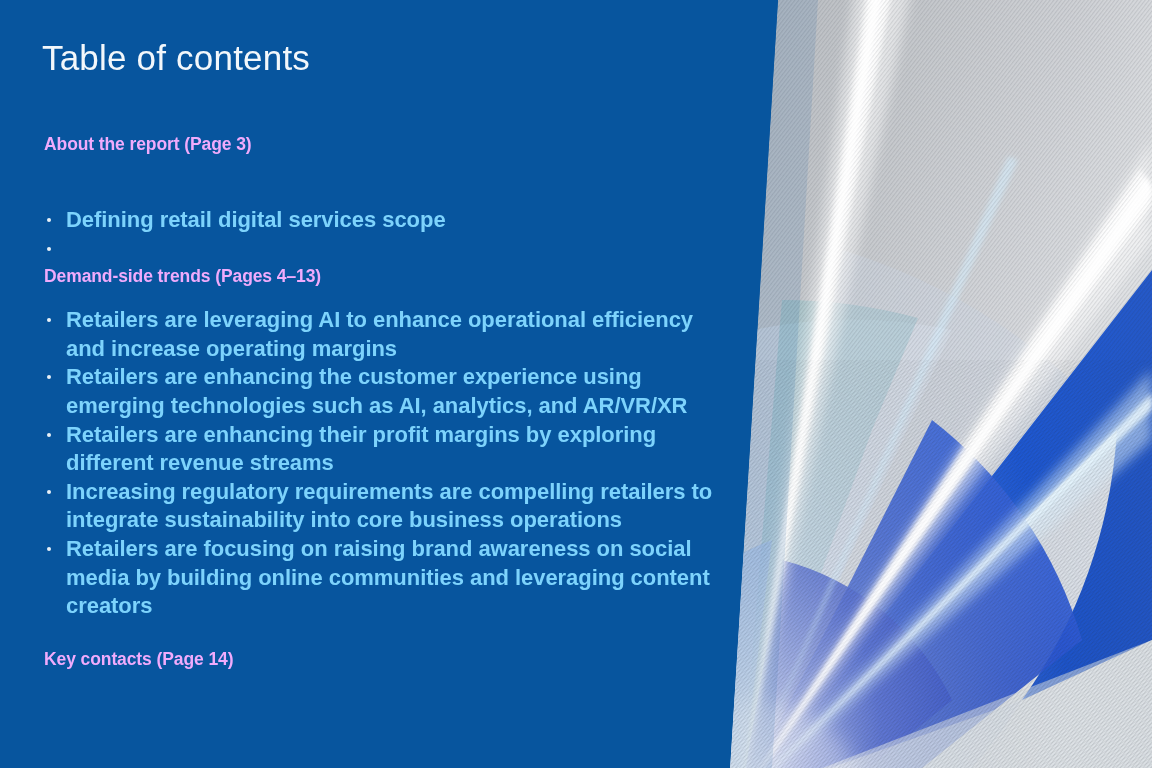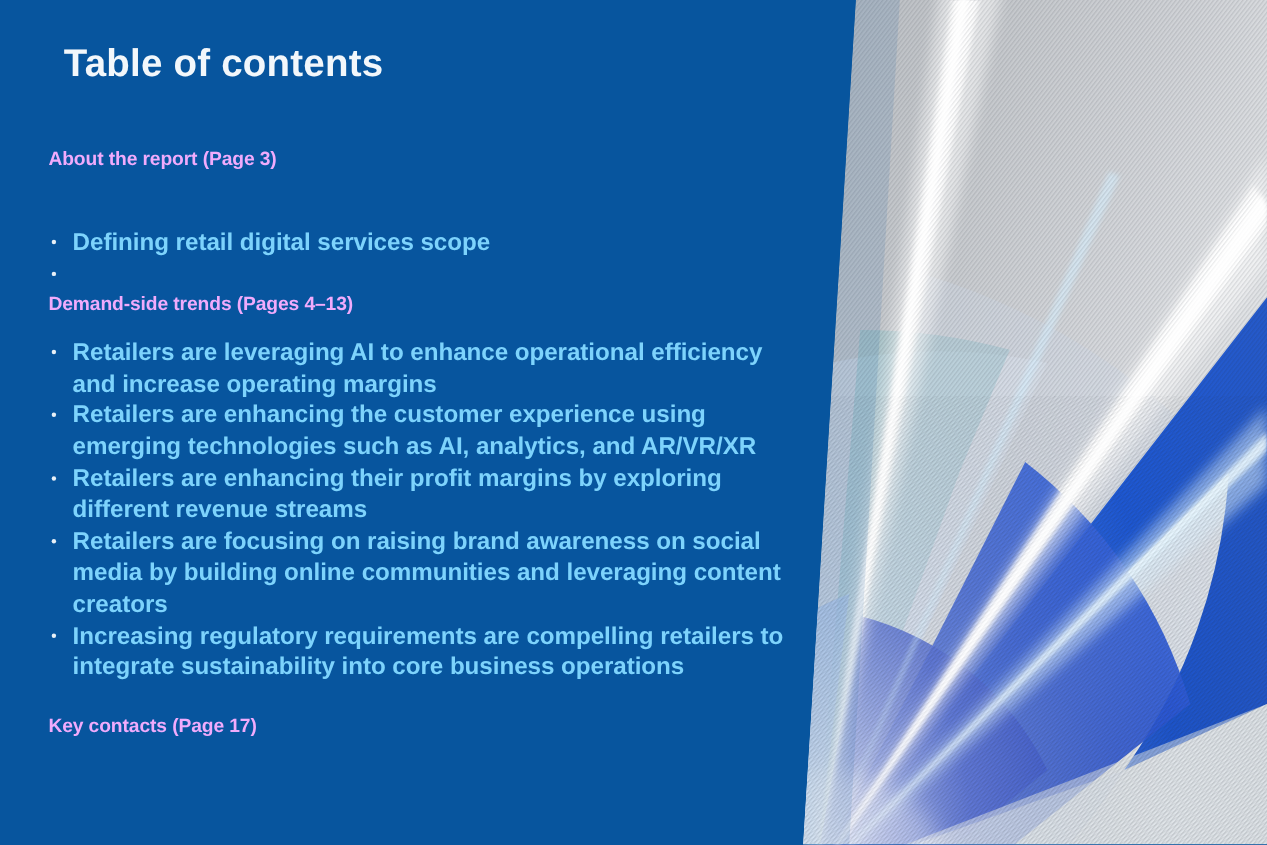--- a/index.html
+++ b/index.html
@@ -38,24 +38,24 @@
   .content {
     position:absolute;
     left:42px;
     top:0;
     width:680px;
     height:768px;
   }
 
   .page-title {
     position:absolute;
-    left:16px;
+    left:0;
     top:38px;
     font-size:35px;
-    font-weight:700;
+    font-weight:400;
     letter-spacing:0.2px;
     color:#f2f7fb;
     line-height:1.15;
     white-space:nowrap;
   }
 
   .toc {
     position:absolute;
     left:2px;
     top:133px;
@@ -265,31 +265,31 @@
           <li>
             <span class="bdot"></span>
             <span>Retailers are enhancing the customer experience using emerging technologies such as AI, analytics, and AR/VR/XR</span>
           </li>
           <li>
             <span class="bdot"></span>
             <span>Retailers are enhancing their profit margins by exploring different revenue streams</span>
           </li>
           <li>
             <span class="bdot"></span>
+            <span>Increasing regulatory requirements are compelling retailers to integrate sustainability into core business operations</span>
+          </li>
+          <li>
+            <span class="bdot"></span>
             <span>Retailers are focusing on raising brand awareness on social media by building online communities and leveraging content creators</span>
           </li>
-          <li>
-            <span class="bdot"></span>
-            <span>Increasing regulatory requirements are compelling retailers to integrate sustainability into core business operations</span>
-          </li>
         </ul>
       </div>
 
       <div class="gap-sm"></div>
 
       <div class="section">
-        <div class="section-heading">Key contacts (Page 17)</div>
+        <div class="section-heading">Key contacts (Page 14)</div>
       </div>
 
     </div>
   </div>
 
 </div>
 
 </body></html>

